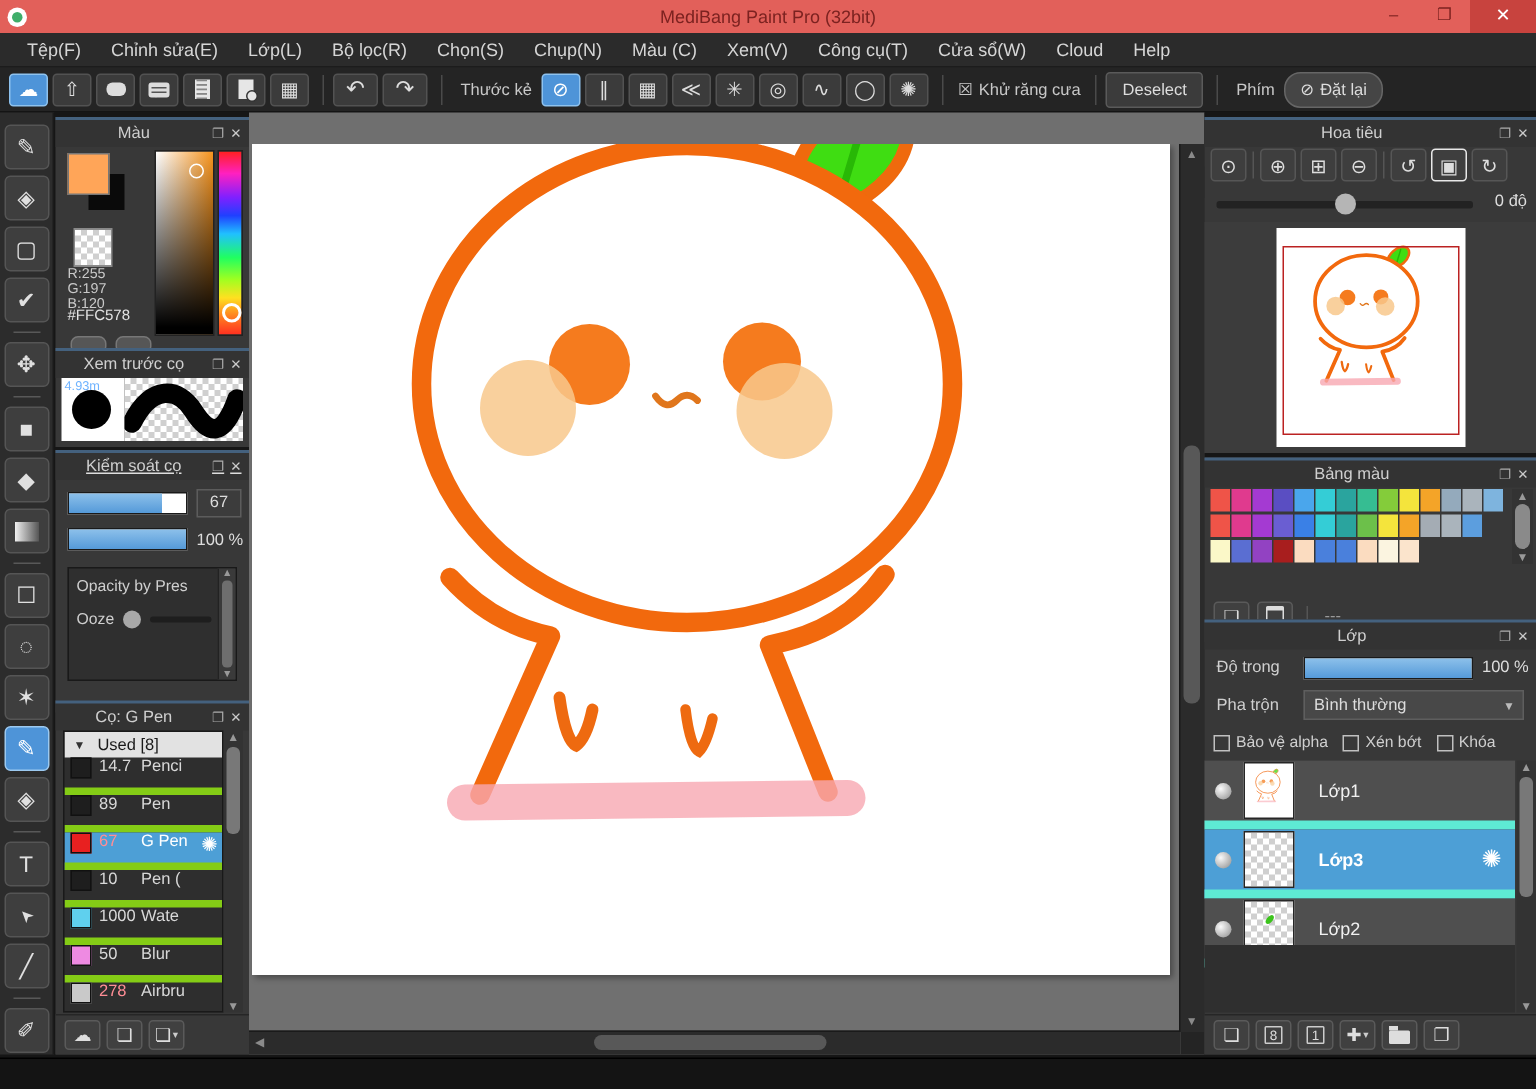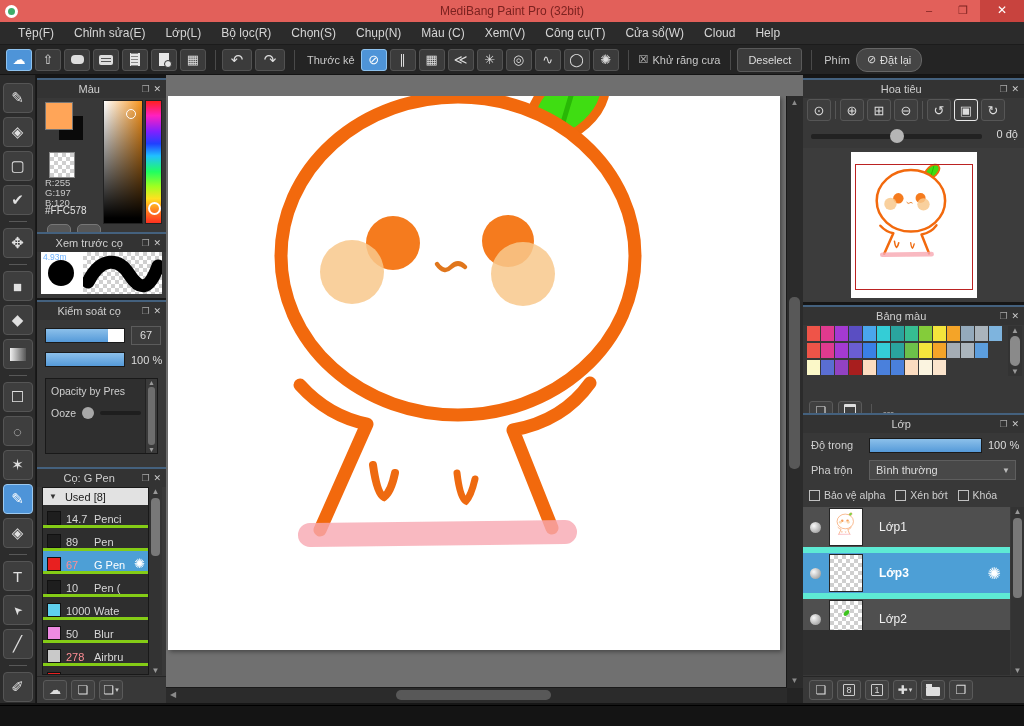--- a/index.html
+++ b/index.html
@@ -98,21 +98,21 @@
   .ooze-row{display:flex;align-items:center;gap:6px;padding:10px 4px 0 5px;font-size:10.5px;color:#cfcfcf;}
   .knob{width:12px;height:12px;border-radius:50%;background:#a8a8a8;}
   .ooze-track{flex:1;height:4px;background:#1e1e1e;border-radius:2px;margin-right:12px;}
   .mini-scroll{position:absolute;right:0;top:0;bottom:0;width:11px;background:#3a3a3a;border-left:1px solid #222;
                display:flex;flex-direction:column;align-items:center;justify-content:space-between;font-size:7px;color:#999;}
   .mini-thumb{width:7px;flex:1;margin:1px 0;background:#6e6e6e;border-radius:3px;}
   
   .brush-list{position:absolute;left:5px;right:17px;top:20px;bottom:28px;background:#2e2e2e;border:1px solid #191919;overflow:hidden;}
   .bl-head{height:17px;background:#e2e2e2;color:#1a1a1a;font-size:11px;display:flex;align-items:center;gap:8px;padding-left:6px;}
   .bl-arrow{font-size:8px;color:#333;}
-  .brush-row{height:20px;display:flex;align-items:flex-end;font-size:11px;color:#d8d8d8;border-bottom:3px solid #84cc16;position:relative;}
+  .brush-row{height:20px;display:flex;align-items:flex-start;font-size:11px;color:#d8d8d8;border-bottom:5px solid #84cc16;position:relative;}
   .brush-row.selected{background:#4d9fd6;color:#fff;}
   .bswatch{width:12px;height:12px;margin:0 5px 0 4px;border:1px solid #111;flex:none;}
   .bsize{width:28px;flex:none;}
   .bsize.hot{color:#ff8d95;}
   .bname{white-space:nowrap;overflow:hidden;flex:1;}
   .bgear{position:absolute;right:3px;color:#fff;font-size:13px;}
   .list-scroll{position:absolute;right:4px;top:20px;bottom:28px;width:13px;background:#333;
                display:flex;flex-direction:column;align-items:center;font-size:8px;color:#999;}
   .list-thumb{width:9px;height:58px;background:#787878;border-radius:4px;margin:2px 0;}
   .panel-bottom{position:absolute;left:0;right:0;bottom:0;height:26px;background:#383838;border-top:1px solid #262626;
@@ -362,21 +362,21 @@
           <span class="bp-size">4.93m</span>
           <div class="bp-dot"></div>
           <div class="bp-stroke checker">
             <svg width="79" height="42" viewBox="0 0 79 42">
               <path d="M5 30 C 18 4, 36 6, 46 22 S 66 40, 75 14" stroke="#000" stroke-width="13" fill="none" stroke-linecap="round"></path>
             </svg>
           </div>
         </div>
       </div>
 
-      <div class="panel" style="top:225px;height:175px;">
+      <div class="panel" style="top:225px;height:175px;text-decoration:underline;">
         <div class="phead">
           <span class="ptitle">Kiểm soát cọ</span>
           <span class="ph-pop">❐</span>
           <span class="ph-close">✕</span>
         </div>
         <div class="ctl-row" style="top:26px;">
           <span class="bar">
               <span class="fill" style="width:80%;"></span>
             </span>
           <span class="valbox">67</span>

